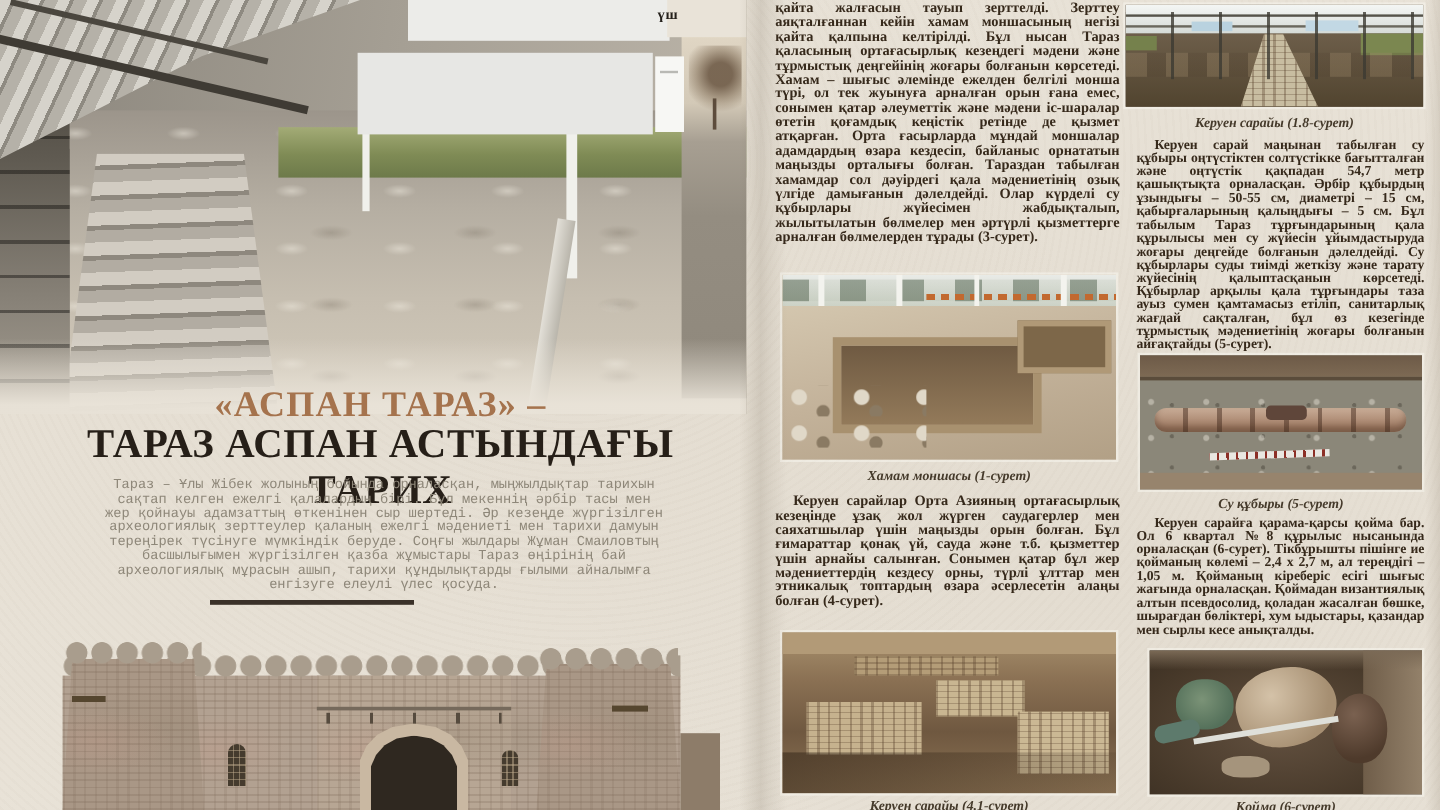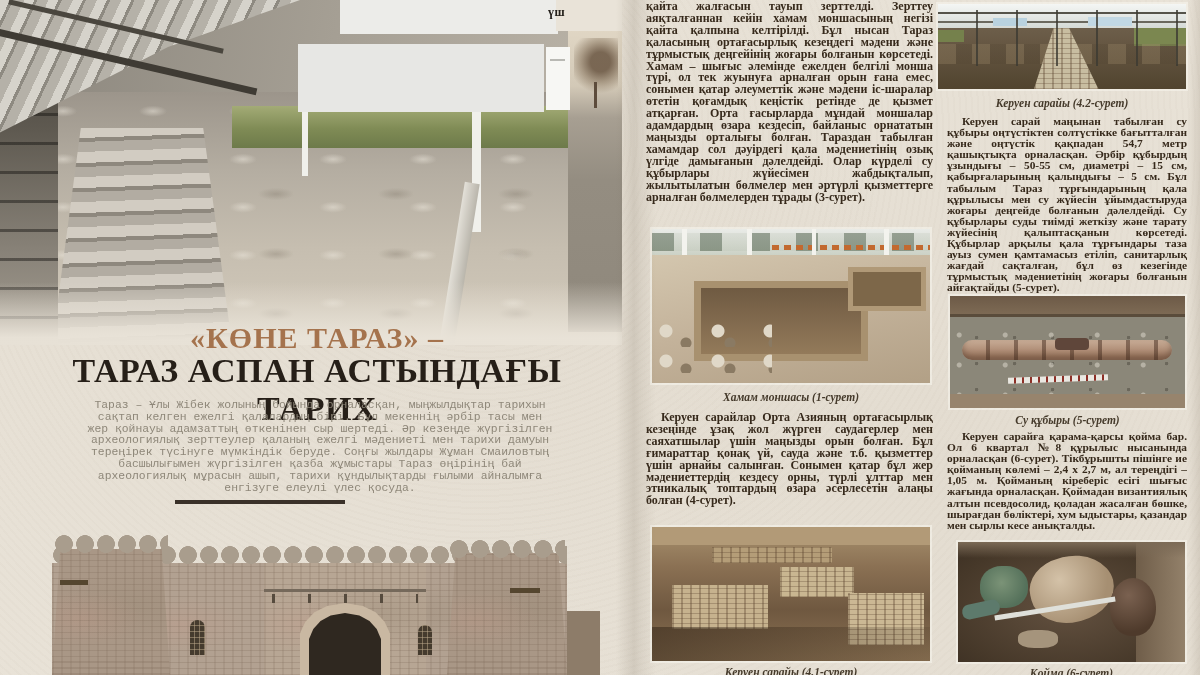--- a/index.html
+++ b/index.html
@@ -117,21 +117,21 @@
   <div class="a h-redact-a"></div>
   <div class="a h-redact-b"></div>
   <div class="a h-card">
     <div class="a h-card-line"></div>
   </div>
   <div class="a h-paper-tr"></div>
   <div class="a h-fade"></div>
 </div>
 <div class="masthead">үш</div>
 
-<div class="title1">«КӨНЕ ТАРАЗ» –</div>
+<div class="title1">«АСПАН ТАРАЗ» –</div>
 <div class="title2">ТАРАЗ АСПАН АСТЫНДАҒЫ ТАРИХ</div>
 <div class="intro">Тараз – Ұлы Жібек жолының бойында орналасқан, мыңжылдықтар тарихын сақтап келген ежелгі қалалардың бірі. Бұл мекеннің әрбір тасы мен жер қойнауы адамзаттың өткенінен сыр шертеді. Әр кезеңде жүргізілген археологиялық зерттеулер қаланың ежелгі мәдениеті мен тарихи дамуын тереңірек түсінуге мүмкіндік беруде. Соңғы жылдары Жұман Смаиловтың басшылығымен жүргізілген қазба жұмыстары Тараз өңірінің бай археологиялық мұрасын ашып, тарихи құндылықтарды ғылыми айналымға енгізуге елеулі үлес қосуда.</div>
 <div class="divider"></div>
 
 <div class="fort">
   <div class="a brick" style="left:0;top:30px;width:515px;height:112px;"></div>
   <div class="merl" style="left:0;top:13px;width:515px;"></div>
   <div class="a brick" style="left:0;top:16px;width:118px;height:126px;background-color:#a99786;clip-path:polygon(7% 0,93% 0,100% 100%,0 100%);"></div>
   <div class="merl" style="left:2px;top:2px;width:114px;"></div>
   <div class="a brick" style="left:395px;top:20px;width:120px;height:122px;background-color:#a99786;clip-path:polygon(7% 0,93% 0,100% 100%,0 100%);"></div>
@@ -183,21 +183,21 @@
   <div class="a" style="left:0;top:17px;width:248px;height:2px;background:#6a685e;"></div>
   <div class="a" style="left:55px;top:14px;width:34px;height:8px;background:#b9d2df;"></div>
   <div class="a" style="left:150px;top:13px;width:44px;height:9px;background:#c2d8e4;"></div>
   <div class="a" style="left:0;top:24px;width:248px;height:61px;background:linear-gradient(180deg,#6d5e4a,#51442f);"></div>
   <div class="a" style="left:196px;top:24px;width:52px;height:18px;background:#7b8750;"></div>
   <div class="a" style="left:0;top:26px;width:26px;height:12px;background:#75814c;"></div>
   <div class="a" style="left:0;top:40px;width:248px;height:20px;background:repeating-linear-gradient(90deg,rgba(150,130,100,.5) 0 18px,rgba(80,65,48,.3) 18px 34px);opacity:.7;"></div>
   <div class="a brickrows" style="left:96px;top:24px;width:70px;height:61px;clip-path:polygon(28% 0,50% 0,92% 100%,0 100%);background-color:#c8bda1;"></div>
   <div class="a" style="left:0;top:6px;width:248px;height:56px;background:repeating-linear-gradient(90deg,transparent 0 38px,rgba(60,58,50,.8) 38px 40px);"></div>
 </div>
-<div class="caption cap3">Керуен сарайы (4.2-сурет)</div>
+<div class="caption cap3">Керуен сарайы (1.8-сурет)</div>
 
 <div class="para p-c2-1 indent">Керуен сарай маңынан табылған су құбыры оңтүстіктен солтүстікке бағытталған және оңтүстік қақпадан 54,7 метр қашықтықта орналасқан. Әрбір құбырдың ұзындығы – 50-55 см, диаметрі – 15 см, қабырғаларының қалыңдығы – 5 см. Бұл табылым Тараз тұрғындарының қала құрылысы мен су жүйесін ұйымдастыруда жоғары деңгейде болғанын дәлелдейді. Су құбырлары суды тиімді жеткізу және тарату жүйесінің қалыптасқанын көрсетеді. Құбырлар арқылы қала тұрғындары таза ауыз сумен қамтамасыз етіліп, санитарлық жағдай сақталған, бұл өз кезегінде тұрмыстық мәдениетінің жоғары болғанын айғақтайды (5-сурет).</div>
 
 <div class="ph ph4">
   <div class="a" style="left:0;top:0;width:235px;height:18px;background:linear-gradient(180deg,#6d5a47,#7d6a54);"></div>
   <div class="a" style="left:0;top:18px;width:235px;height:3px;background:#5a4c3b;"></div>
   <div class="a" style="left:0;top:98px;width:235px;height:14px;background:#97846d;"></div>
   <div class="a" style="left:12px;top:44px;width:210px;height:20px;border-radius:10px;background-image:repeating-linear-gradient(90deg,transparent 0 24px,rgba(70,45,32,.5) 24px 28px),linear-gradient(180deg,#c9ad97,#9f7a62 85%);box-shadow:inset 0 -4px 6px rgba(60,40,28,.4);"></div>
   <div class="a" style="left:105px;top:42px;width:34px;height:12px;background:#5f463a;border-radius:4px;"></div>
   <div class="a" style="left:58px;top:80px;width:100px;height:6px;background-image:repeating-linear-gradient(90deg,transparent 0 6px,#8c2f26 6px 8px);background-color:#e9e7e1;transform:rotate(-2deg);"></div>

